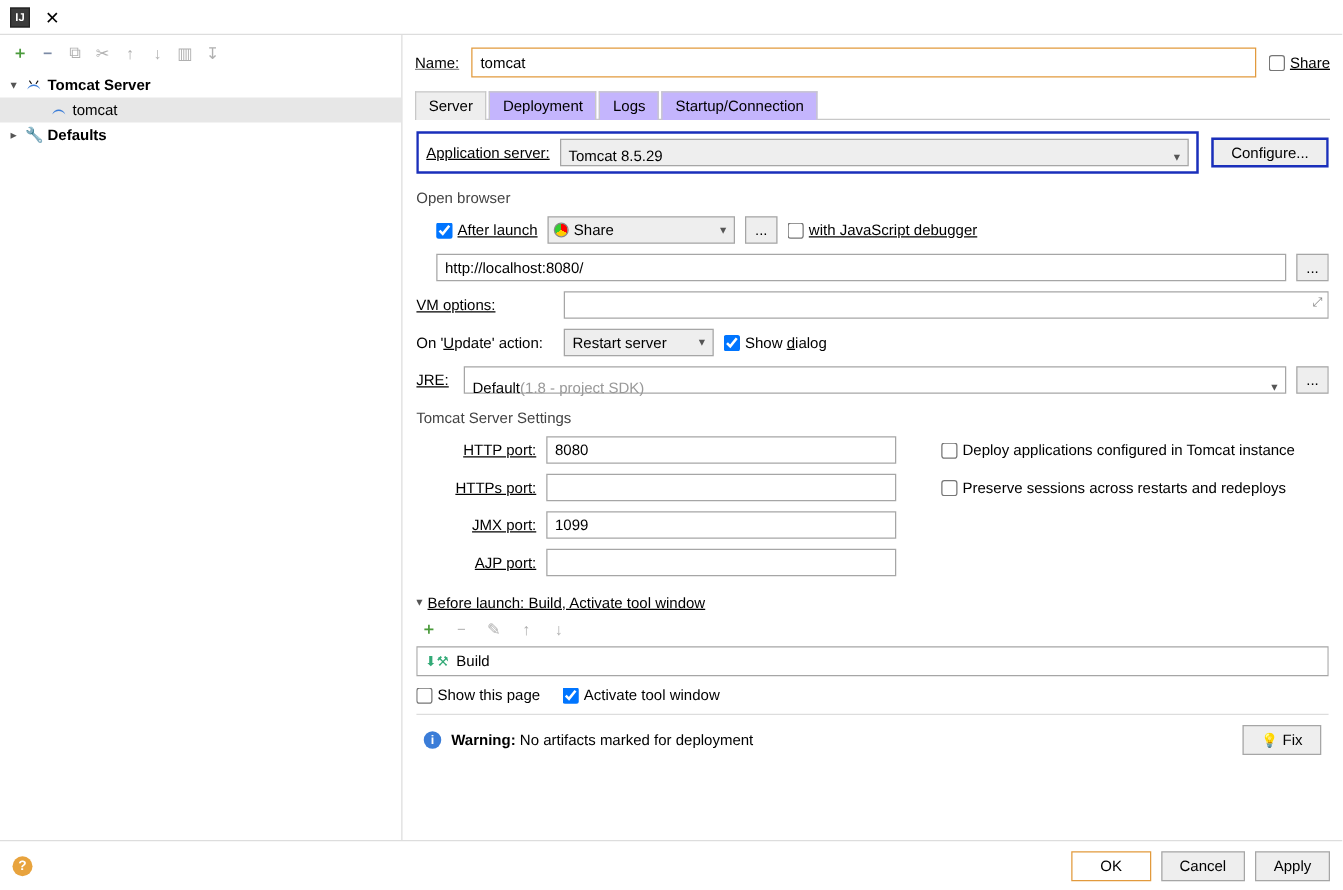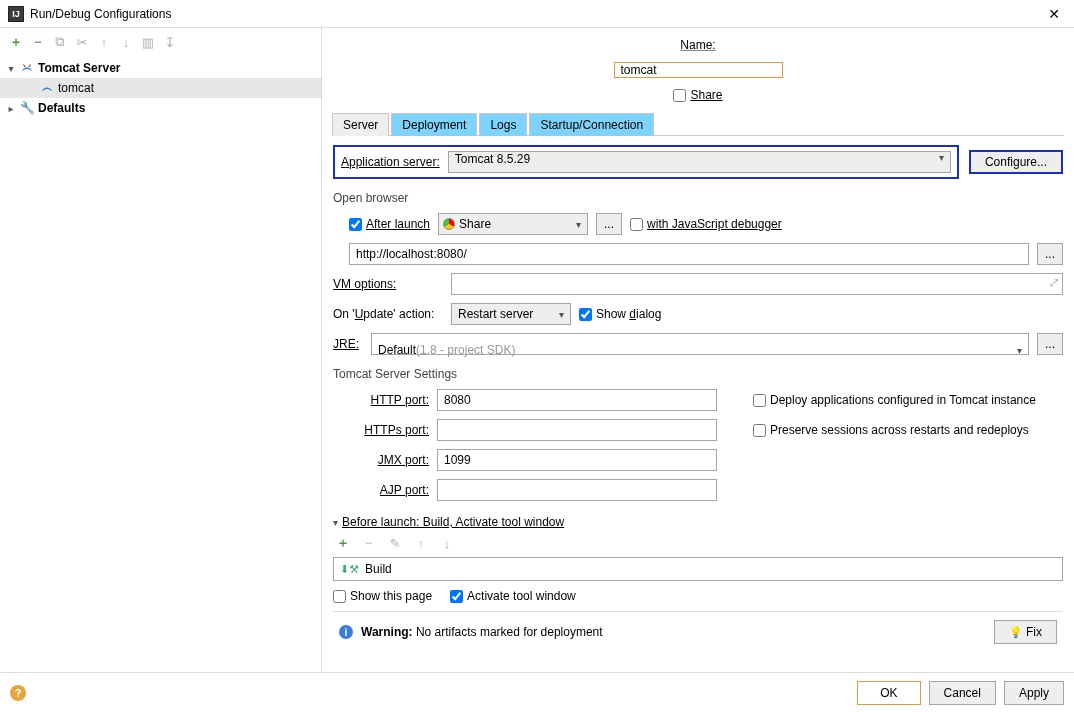--- a/index.html
+++ b/index.html
@@ -17,33 +17,33 @@
 .tree { flex:1; padding-top:2px;}
 .tree-row{display:flex; align-items:center; height:20px; padding-left:6px; gap:4px;}
 .tree-row.selected{background:#e7e7e7;}
 .caret{width:10px; text-align:center; color:#555; font-size:10px;}
 .node-icon{width:14px; height:14px; display:inline-block;}
 .tomcat-icon svg{width:14px;height:14px;}
 .wrench-icon{color:#888;}
 .tree-row .lbl{white-space:nowrap;}
 .tree-row.bold .lbl{font-weight:bold;}
 .right { flex:1; display:flex; flex-direction:column; padding:10px 10px 0 10px; position:relative;}
-.name-row{display:flex; align-items:center; gap:10px;flex-direction:column;}
+.name-row{display:flex; align-items:center; gap:10px;}
 .name-row label{text-decoration:underline; text-decoration-color:#888;}
 .name-input{flex:1; height:24px; border:1px solid #e29a3d; padding:0 6px; outline:none;}
 .share{display:flex; align-items:center; gap:4px;}
 .share input{width:13px;height:13px;}
 .tabs{display:flex; margin-top:10px; border-bottom:1px solid #c8c8c8; gap:0;}
-.tab{padding:4px 10px; border:1px solid #c8c8c8; border-bottom:none; background:#7dd3fc; position:relative; top:1px; margin-right:2px; cursor:pointer;}
+.tab{padding:4px 10px; border:1px solid #c8c8c8; border-bottom:none; background:#c4b5fd; position:relative; top:1px; margin-right:2px; cursor:pointer;}
 .tab.active{background:#eee;}
 .panel{border:1px solid transparent; padding-top:8px; flex:1; overflow:auto;}
 .row{display:flex; align-items:center; gap:8px; margin-bottom:8px;}
 .app-server-row{border:2px solid #1a2fbb; padding:4px 6px;}
 .app-server-row label{text-decoration:underline;}
-.select{flex:1; height:22px; border:1px solid #a6a6a6; background:#eee; display:flex; align-items:flex-start; padding:0 18px 0 6px; position:relative;}
+.select{flex:1; height:22px; border:1px solid #a6a6a6; background:#eee; display:flex; align-items:flex-end; padding:0 18px 0 6px; position:relative;}
 .select::after{content:"▾"; position:absolute; right:6px; font-size:10px; color:#555;}
 .btn{height:24px; padding:0 14px; border:1px solid #a6a6a6; background:#eee; cursor:pointer;}
 .btn.blue-outline{border:2px solid #1a2fbb; background:#eee;}
 .fieldset{border:none; position:relative; margin-top:6px; padding-top:4px;}
 .fieldset .legend{color:#444; font-size:12px;}
 .fieldset-body{padding:8px 0 0 16px;}
 .cb{display:flex; align-items:center; gap:4px;}
 .cb input{width:13px;height:13px;}
 .chrome-select{width:150px;height:22px;border:1px solid #a6a6a6;background:#eee;display:flex;align-items:center;padding:0 18px 0 4px;position:relative;gap:4px;}
 .chrome-select::after{content:"▾"; position:absolute; right:6px; font-size:10px; color:#555;}
@@ -74,21 +74,20 @@
 .spacer{flex:1;}
 .btn.ok{border:1px solid #e29a3d;background:#fff;color:#000;padding:0 22px;}
 .ul{text-decoration:underline;}
 .gray{color:#b0b0b0;}
 </style>
 </head>
 <body>
 
 <div class="titlebar">
   <div class="icon-app">IJ</div>
-  <div class="title">Run/Debug Configurations</div>
   <div class="close">✕</div>
 </div>
 
 <div class="content">
   <div class="sidebar">
     <div class="toolbar">
       <span class="tbtn plus">＋</span>
       <span class="tbtn minus">－</span>
       <span class="tbtn gray">⧉</span>
       <span class="tbtn gray">✂</span>

